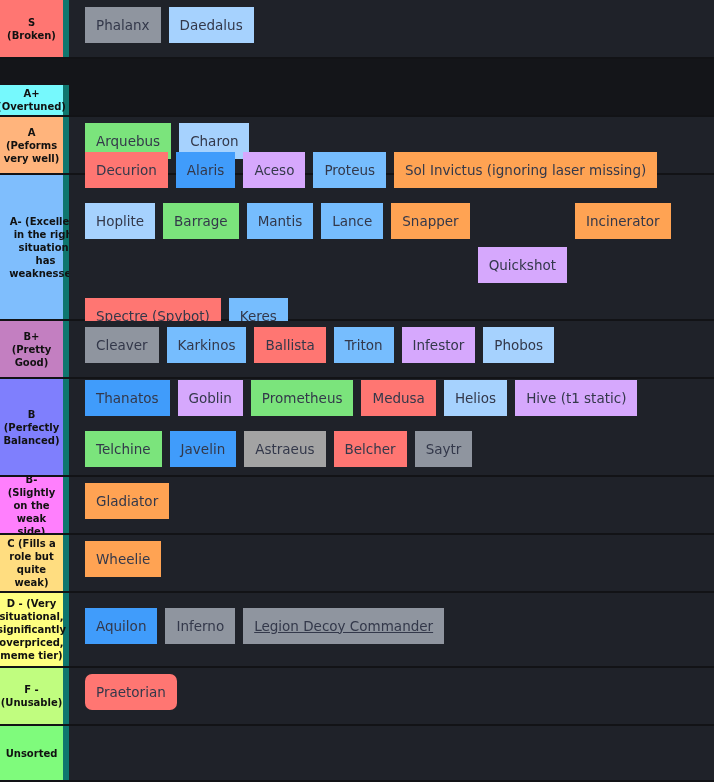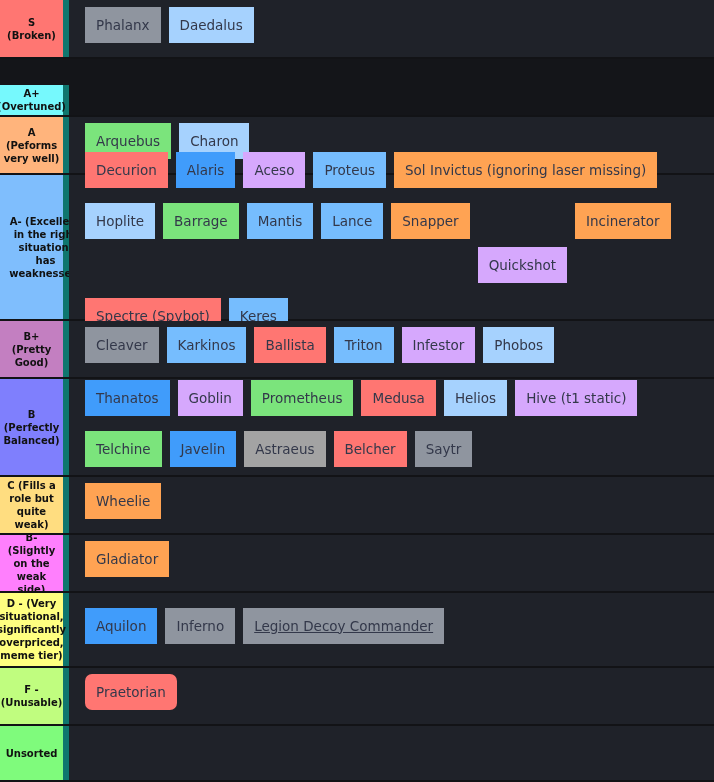--- a/index.html
+++ b/index.html
@@ -76,29 +76,29 @@
         <div class="item" style="background: rgb(166, 210, 254);">Helios</div>
         <div class="item" style="background: rgb(214, 168, 253);">Hive (t1 static)</div>
         <div class="item" style="background: rgb(123, 228, 124);">Telchine</div>
         <div class="item" style="background: rgb(64, 156, 251);">Javelin</div>
         <div class="item" style="background: #a3a3a3;">Astraeus</div>
         <div class="item" style="background: rgb(255, 118, 114);">Belcher</div>
         <div class="item" style="background: rgb(143, 149, 159);">Saytr</div>
       </div>
     </div>
     <div class="row" style="height: 58px;">
+      <div class="label" style="background: rgb(255, 127, 253);">B- (Slightly on the weak side)</div>
+      <div class="items">
+        <div class="item" style="background: rgb(255, 163, 83);">Gladiator</div>
+      </div>
+    </div>
+    <div class="row" style="height: 58px;">
       <div class="label" style="background: rgb(255, 221, 128);">C (Fills a role but quite weak)</div>
       <div class="items">
         <div class="item" style="background: rgb(255, 163, 83);">Wheelie</div>
-      </div>
-    </div>
-    <div class="row" style="height: 58px;">
-      <div class="label" style="background: rgb(255, 127, 253);">B- (Slightly on the weak side)</div>
-      <div class="items">
-        <div class="item" style="background: rgb(255, 163, 83);">Gladiator</div>
       </div>
     </div>
     <div class="row" style="height: 75px;">
       <div class="label" style="background: rgb(255, 255, 128);">D - (Very situational, significantly overpriced, meme tier)</div>
       <div class="items">
         <div class="item" style="background: rgb(64, 156, 251);">Aquilon</div>
         <div class="item" style="background: rgb(143, 149, 159);">Inferno</div>
         <div class="item" style="background: rgb(143, 149, 159); text-decoration: underline;">Legion Decoy Commander</div>
       </div>
     </div>

